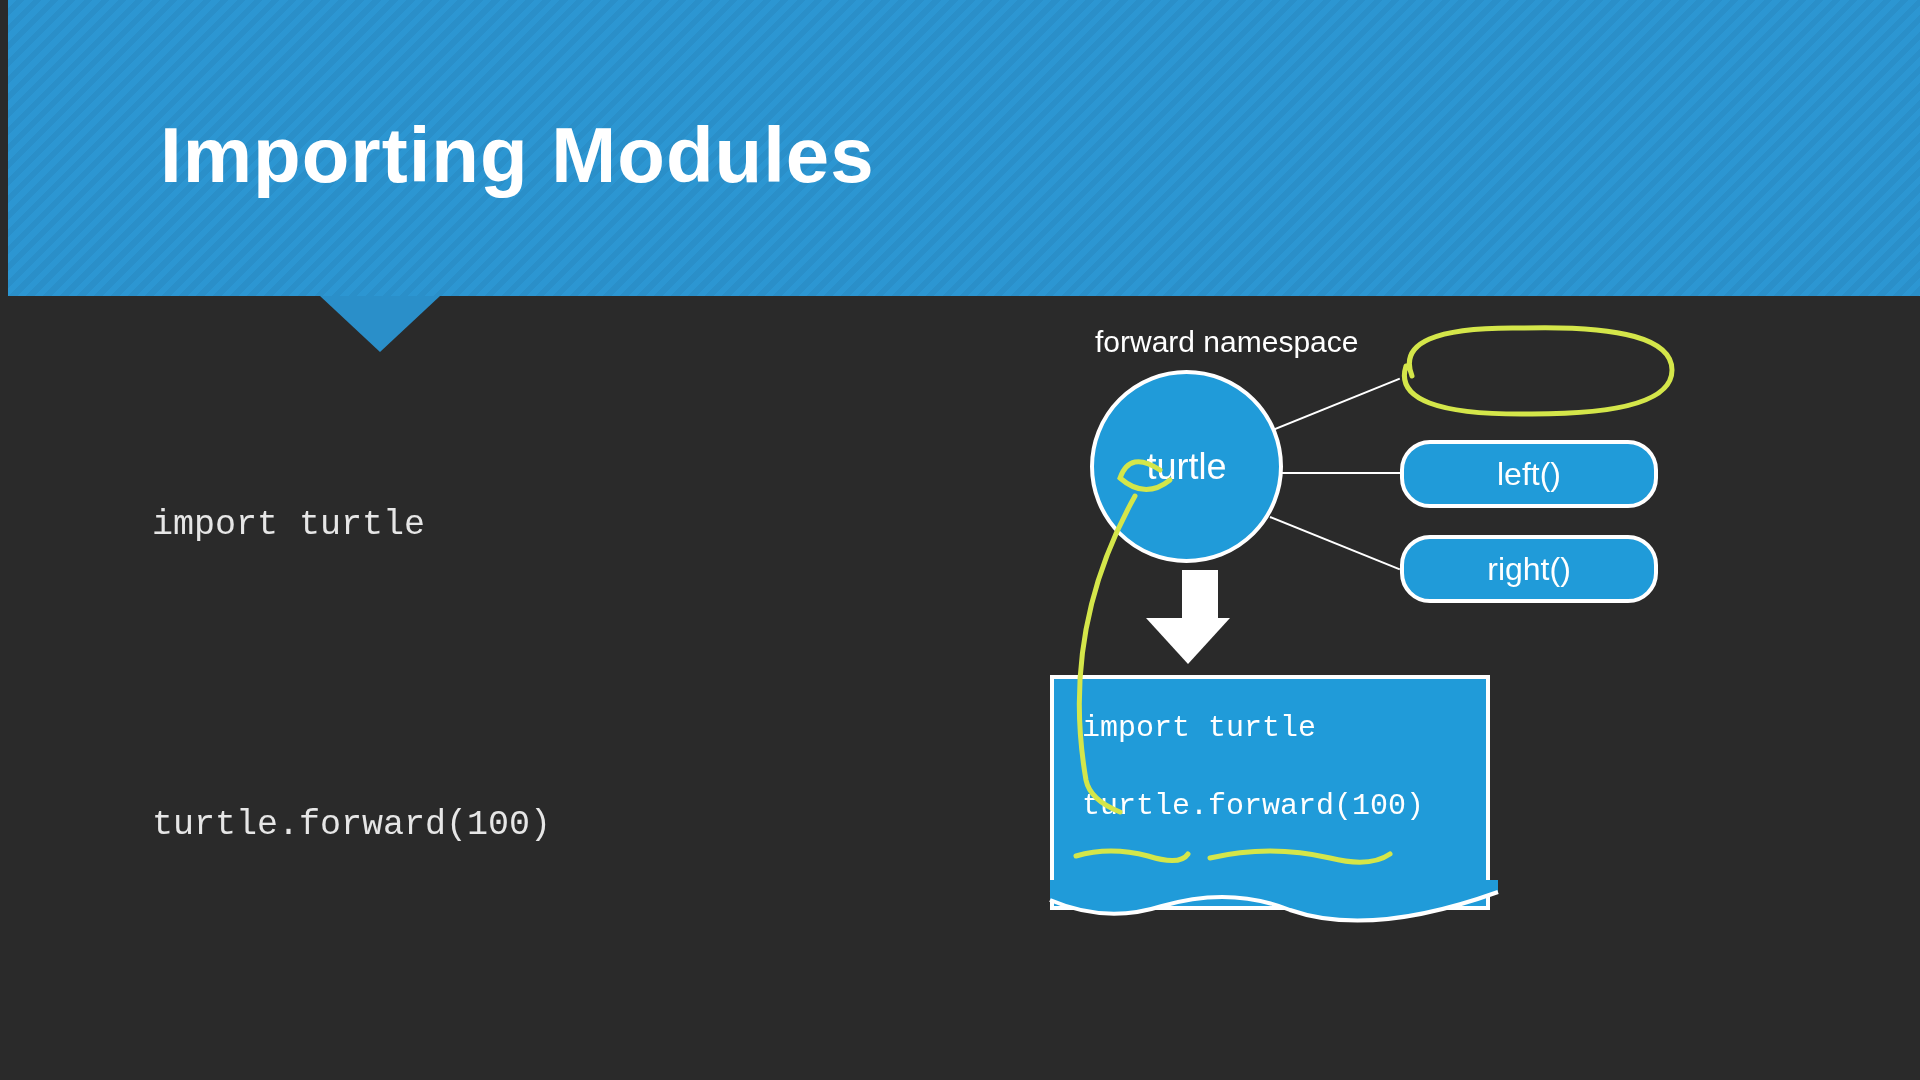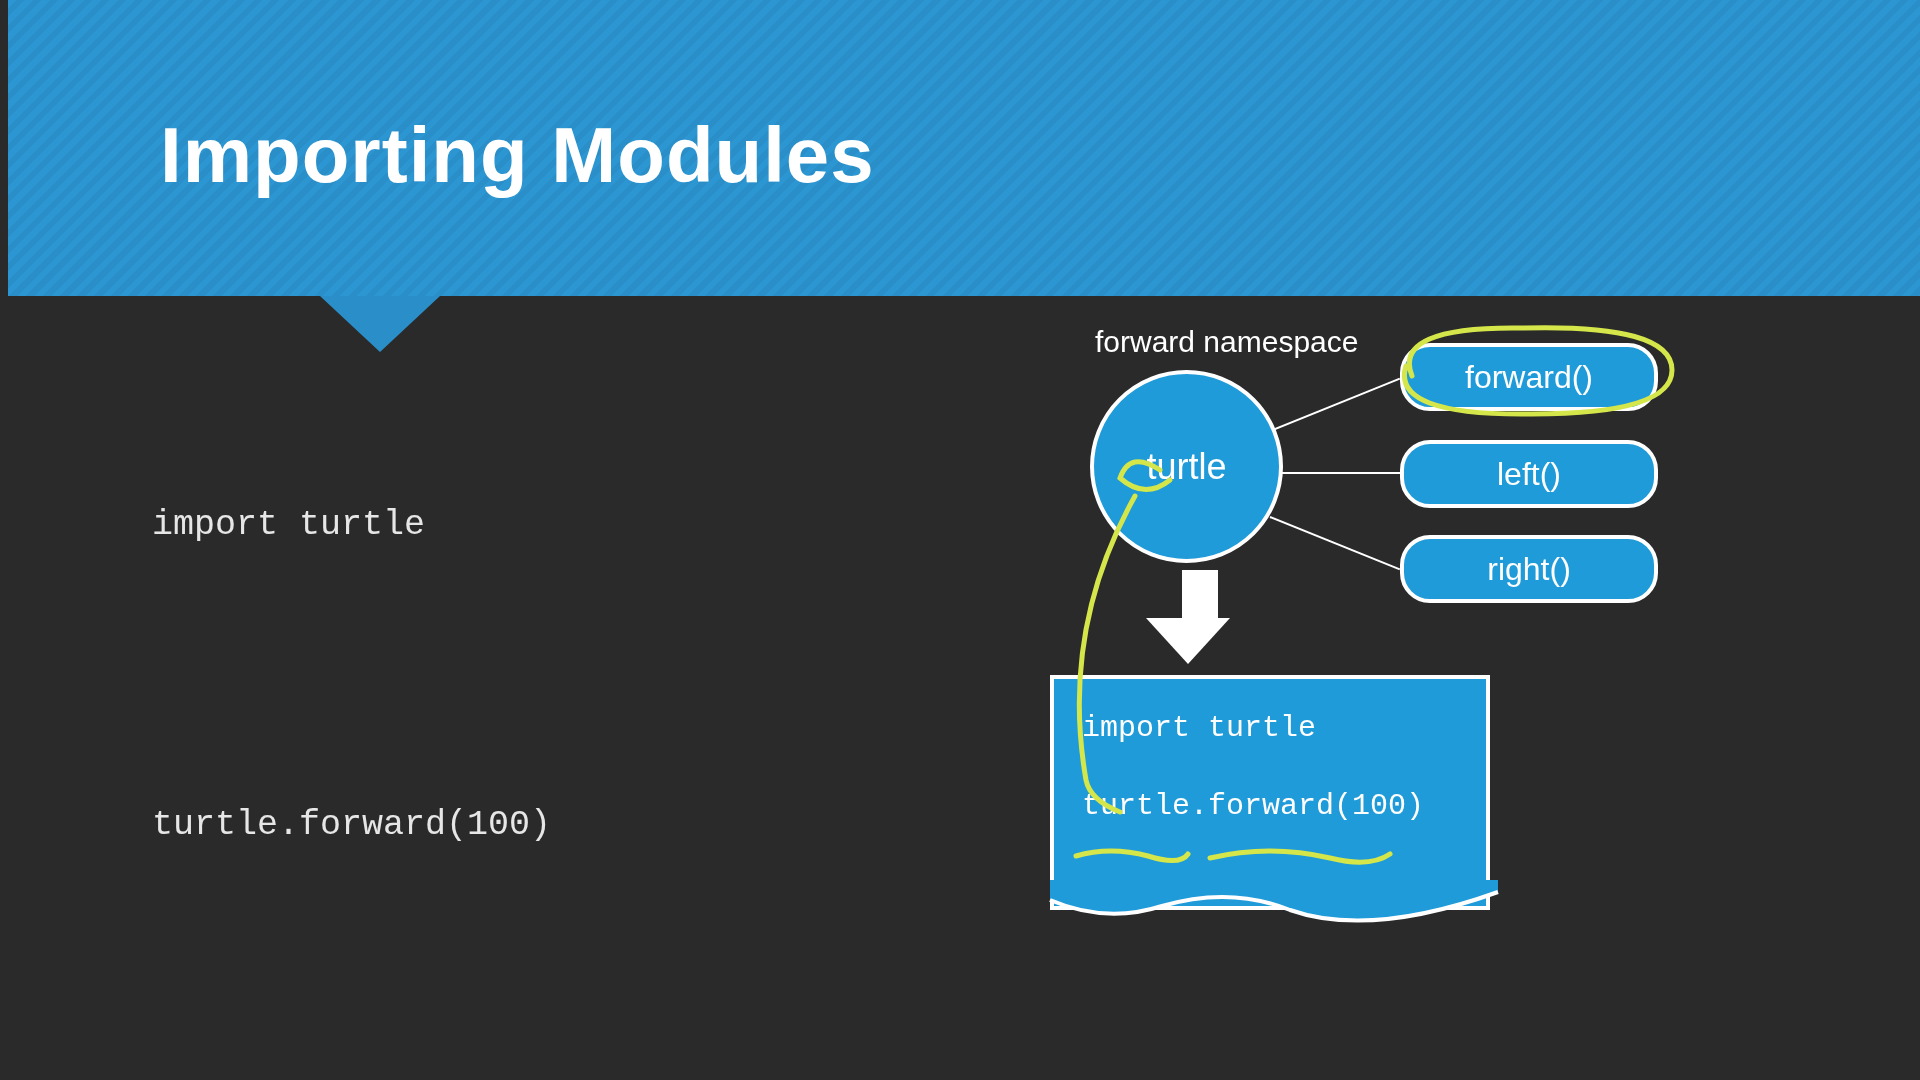--- a/index.html
+++ b/index.html
@@ -121,23 +121,20 @@
   <div class="ns-label">forward namespace</div>
 
   <div class="connector" style="left:250px; top:120px; width:140px; transform:rotate(-22deg);"></div>
   <div class="connector" style="left:262px; top:162px; width:125px; transform:rotate(0deg);"></div>
   <div class="connector" style="left:250px; top:206px; width:140px; transform:rotate(22deg);"></div>
 
   <div class="node-circle">
     <span>turtle</span>
   </div>
 
-  <div class="method-pill pill-1">
-    <span>forward()</span>
-  </div>
   <div class="method-pill pill-3">
     <span>right()</span>
   </div>
   <div class="method-pill pill-2">
     <span>left()</span>
   </div>
 
   <div class="down-arrow">
     <div class="shaft"></div>
       <div class="head"></div>

